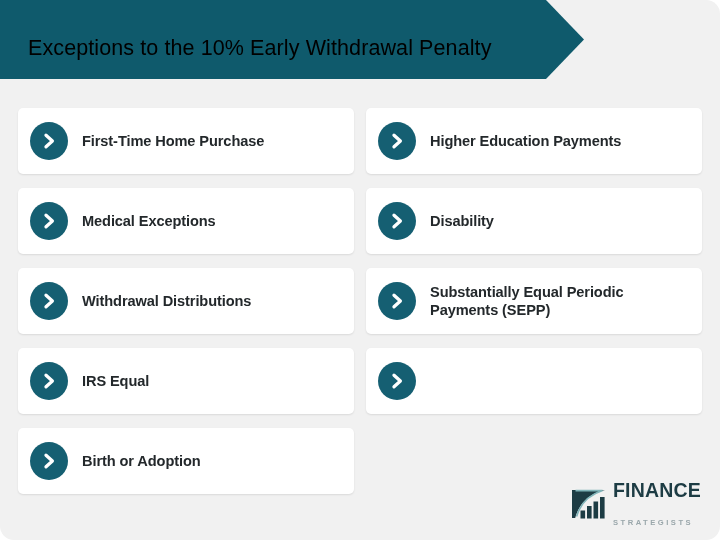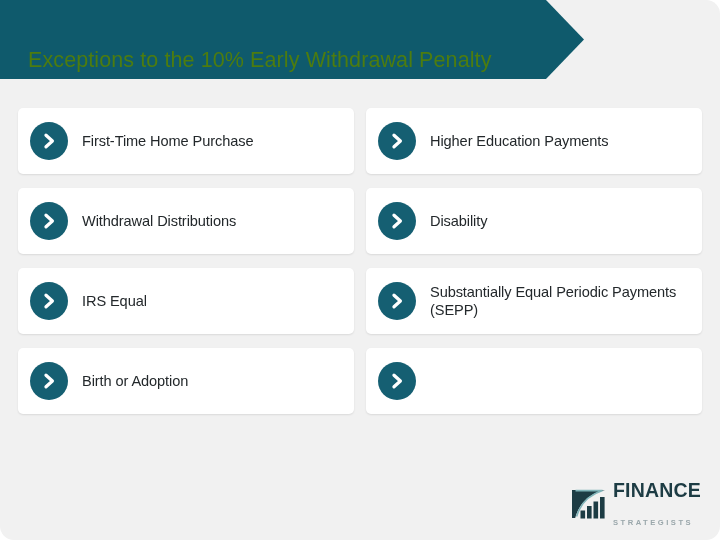--- a/index.html
+++ b/index.html
@@ -43,25 +43,25 @@
   .banner-shape {
     position: absolute;
     inset: 0;
     background: #0f5a6c;
     -webkit-clip-path: polygon(0 0, 546px 0, 584px 39.5px, 546px 79px, 0 79px);
     clip-path: polygon(0 0, 546px 0, 584px 39.5px, 546px 79px, 0 79px);
   }
   .banner-title {
     position: absolute;
     left: 28px;
-    top: 16px;
+    top: 4px;
     height: 89px;
     display: flex;
     align-items: center;
-    color: #4d7c0f;
+    color: #000000;
     font-size: 21.5px;
     font-weight: 400;
     letter-spacing: 0.1px;
     white-space: nowrap;
   }
 
   
   .grid {
     position: absolute;
     left: 18px;
@@ -100,21 +100,21 @@
     justify-content: center;
     margin-right: 14px;
   }
   .bullet-icon svg {
     display: block;
   }
 
   .card-label {
     color: #23282b;
     font-size: 14.6px;
-    font-weight: normal;
+    font-weight: bold;
     line-height: 1.25;
     letter-spacing: -0.1px;
     padding-right: 10px;
   }
 
   
   .logo {
     position: absolute;
     left: 571px;
     top: 485px;
@@ -167,20 +167,28 @@
 
       <div class="card">
         <span class="bullet-icon">
           <svg width="18" height="18" viewBox="0 0 18 18" aria-hidden="true">
             <polyline points="6,3.2 12.4,9 6,14.8" fill="none" stroke="#ffffff" stroke-width="3.3" stroke-linecap="round" stroke-linejoin="round"></polyline>
           </svg>
         </span>
         <span class="card-label">First-Time Home Purchase</span>
       </div>
 
+      <div class="card">
+        <span class="bullet-icon">
+          <svg width="18" height="18" viewBox="0 0 18 18" aria-hidden="true">
+            <polyline points="6,3.2 12.4,9 6,14.8" fill="none" stroke="#ffffff" stroke-width="3.3" stroke-linecap="round" stroke-linejoin="round"></polyline>
+          </svg>
+        </span>
+        <span class="card-label">Medical Exceptions</span>
+      </div>
 
       <div class="card">
         <span class="bullet-icon">
           <svg width="18" height="18" viewBox="0 0 18 18" aria-hidden="true">
             <polyline points="6,3.2 12.4,9 6,14.8" fill="none" stroke="#ffffff" stroke-width="3.3" stroke-linecap="round" stroke-linejoin="round"></polyline>
           </svg>
         </span>
         <span class="card-label">Withdrawal Distributions</span>
       </div>
 

